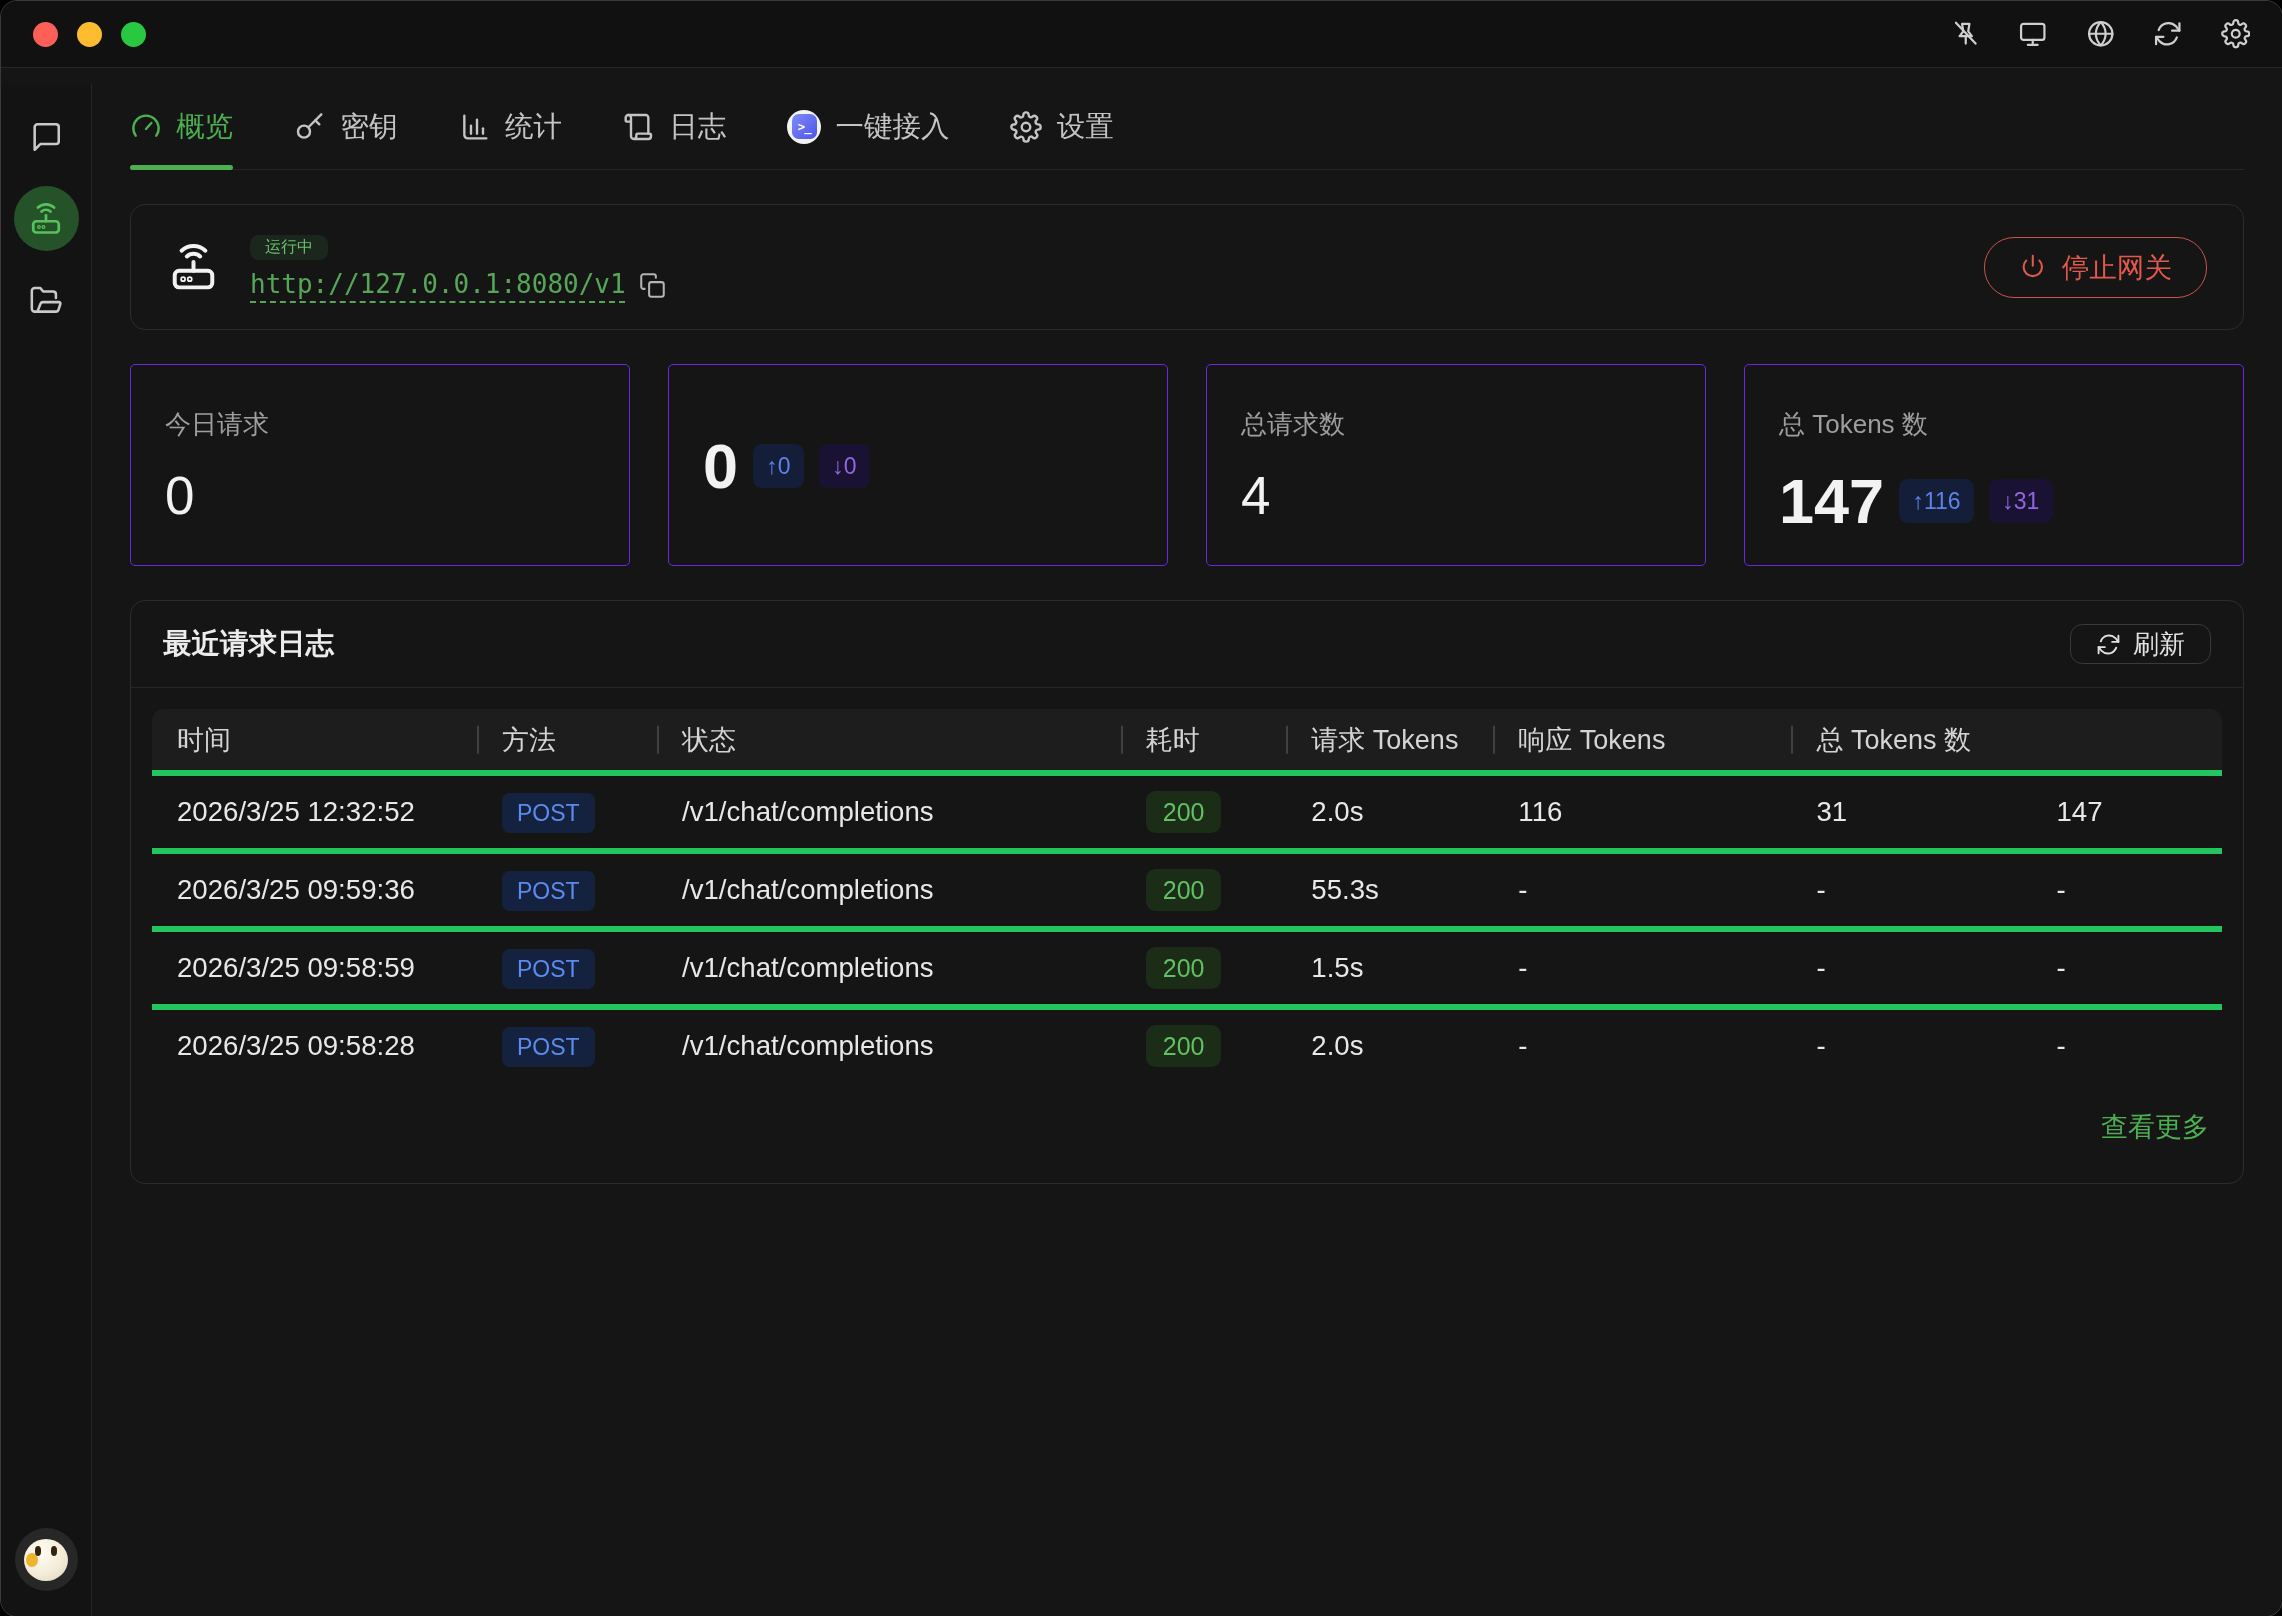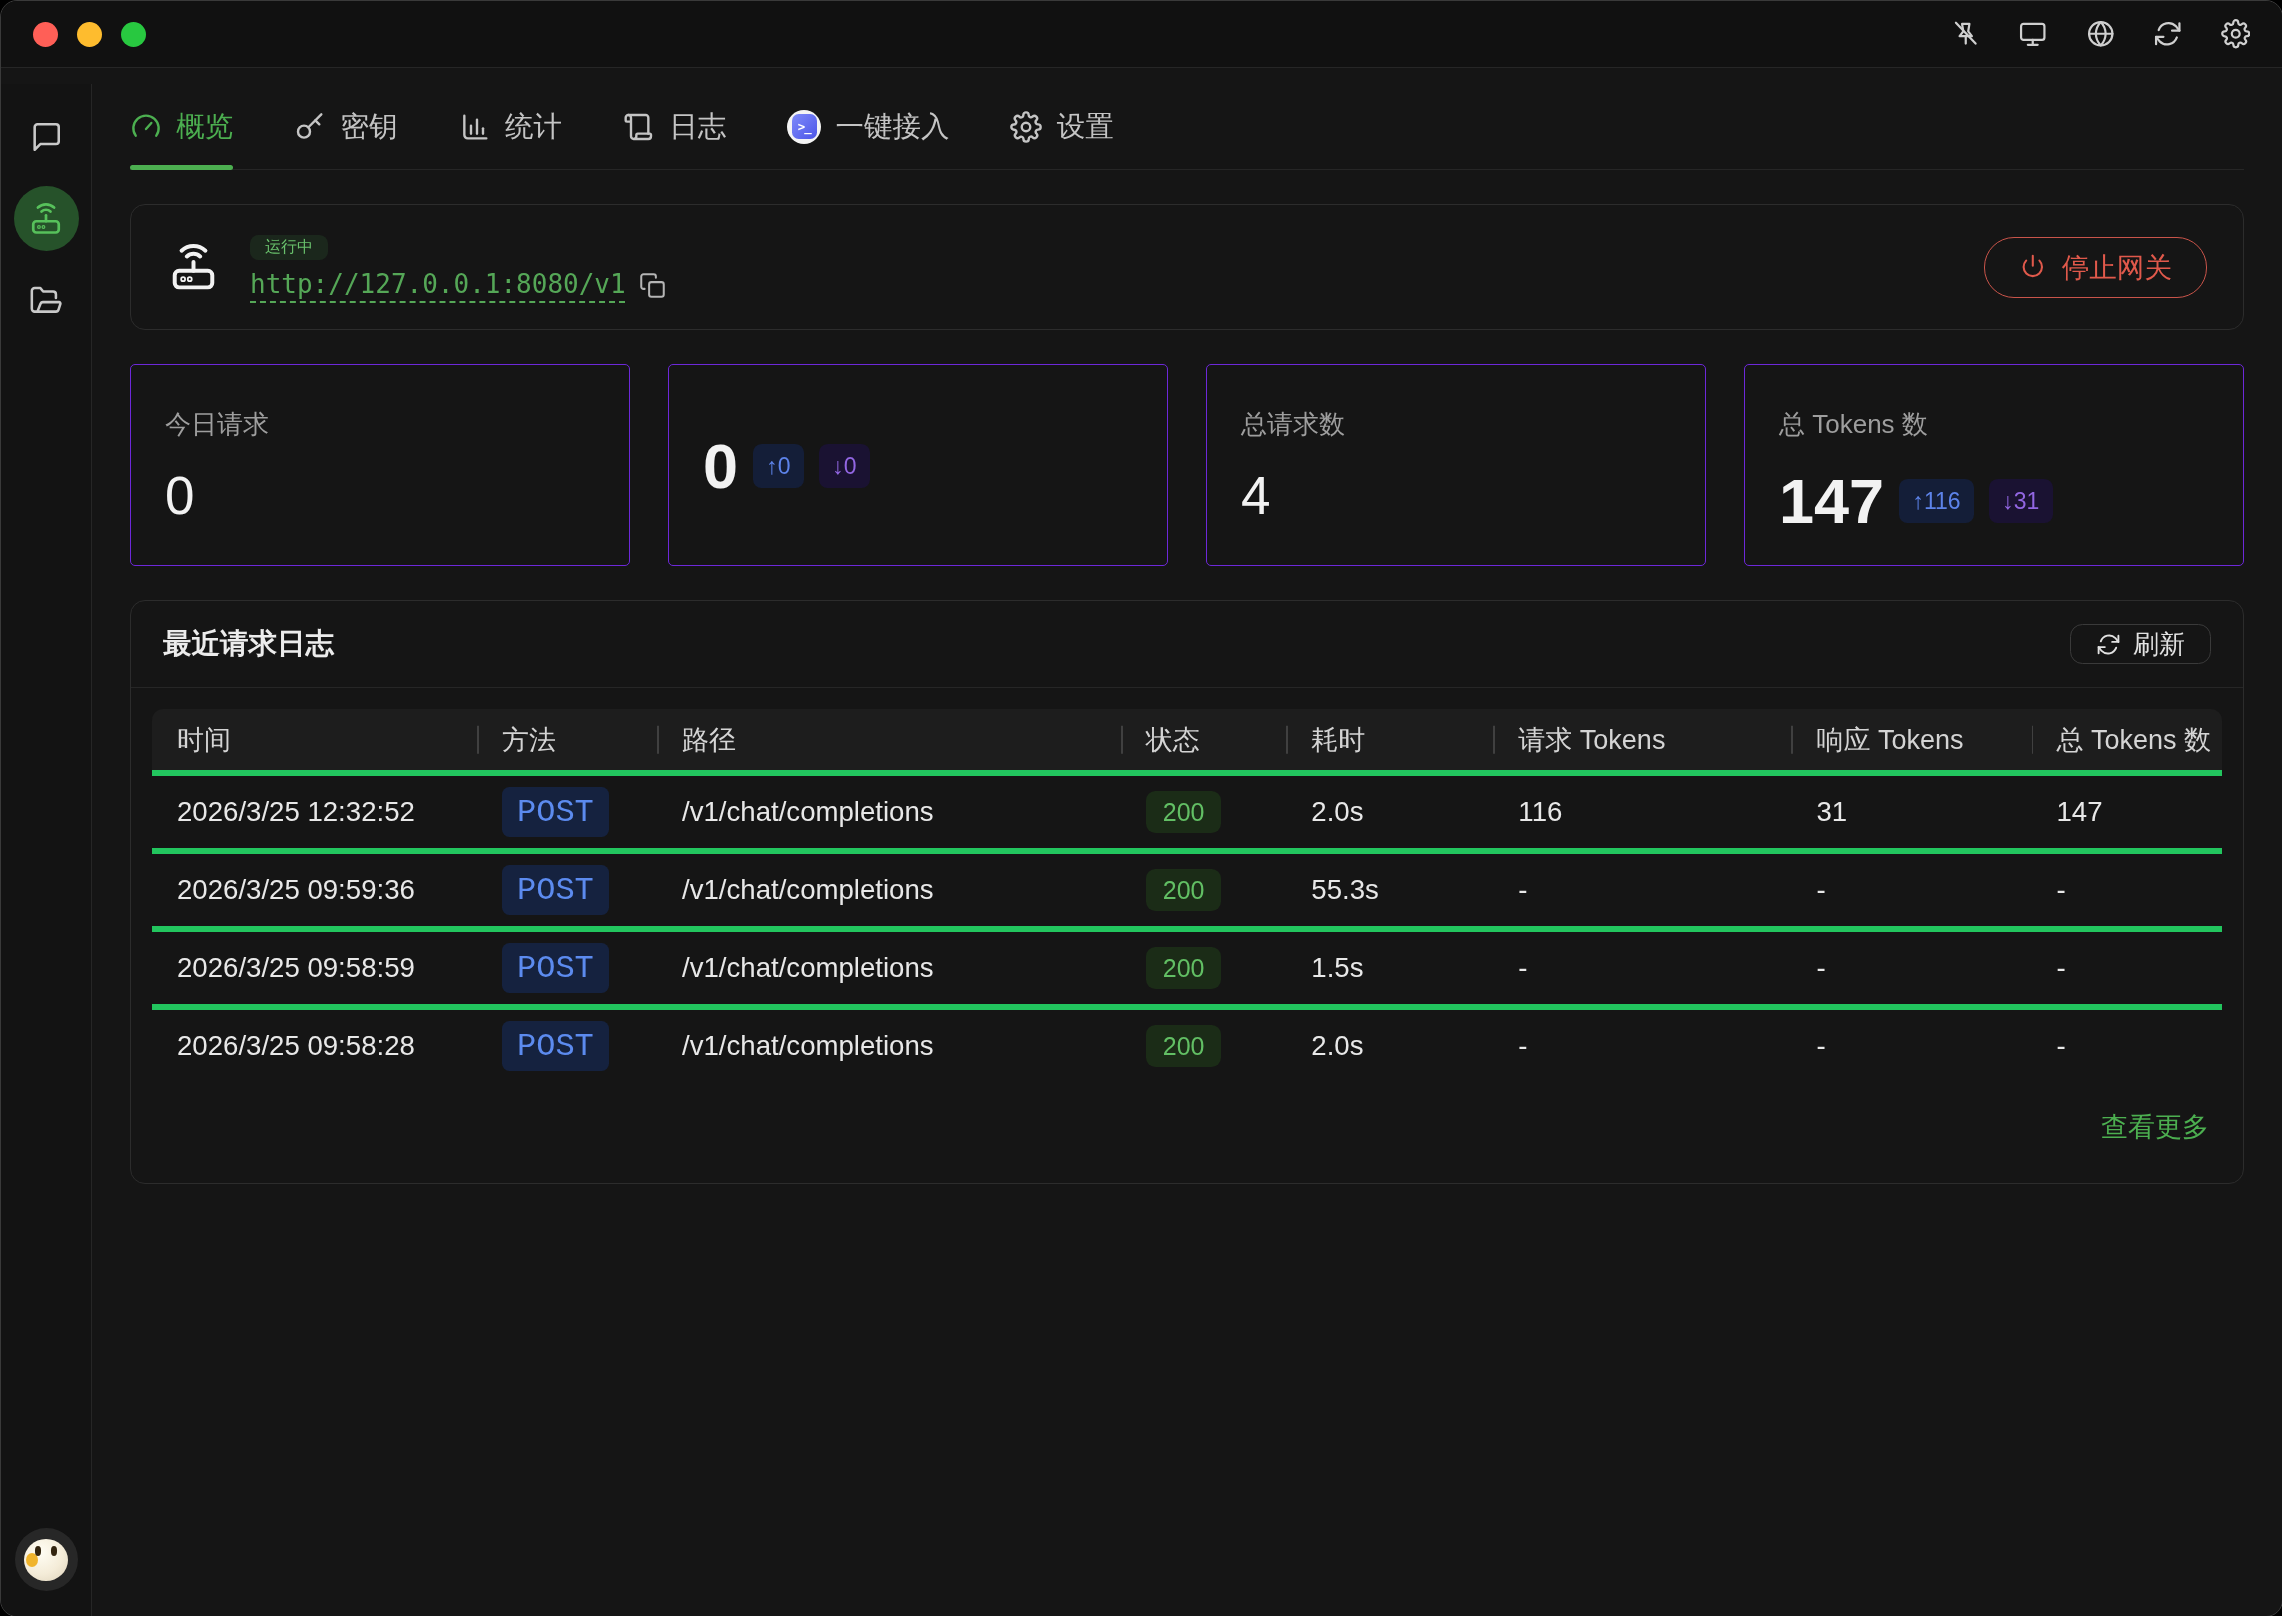--- a/index.html
+++ b/index.html
@@ -127,21 +127,21 @@
     grid-template-columns:15.7% 8.7% 22.4% 8% 10% 14.4% 11.6% 9.2%;
   }
   .grid-row > div { padding-left:25px; }
   .thead { height:61px; background:#1d1d1d; border-radius:11.4px 11.4px 0 0; }
   .th { font-size:27px; color:#d4d4d4; position:relative; height:100%; display:flex; align-items:center; }
   .th + .th::before {
     content:""; position:absolute; left:0; top:50%; transform:translateY(-50%);
     width:1.9px; height:28.5px; background:#404040;
   }
   .trow { height:78px; border-top:6px solid #22c55e; font-size:27.6px; color:#e8e8e8; cursor:default; }
-  .badge-method { background:#15223f; color:#5c8bef; font-size:32px; font-weight:500; padding:6.7px 15px; border-radius:7.6px;font-family:Liberation Mono, monospace; }
+  .badge-method { background:#15223f; color:#5c8bef; font-size:23px; font-weight:500; padding:6.7px 15px; border-radius:7.6px; }
   .badge-status { background:#1b2c17; color:#62bf64; font-size:25px; padding:6.7px 17px; border-radius:9.5px; }
   .panel-foot { padding:27px 34px 38px; display:flex; justify-content:flex-end; }
   .more-link { color:#4caf50; font-size:27px; cursor:pointer; }
   svg { stroke:currentColor; fill:none; stroke-width:1.8; stroke-linecap:round; stroke-linejoin:round; }
 </style>
 </head>
 <body>
 
 <div class="window">
 
@@ -338,21 +338,20 @@
               <path d="M4.6 9a8.5 8.5 0 0 1 14-3.2l2.9 3.7M2.5 14.5l2.9 3.7A8.5 8.5 0 0 0 19.4 15"></path>
             </svg>
             <span>刷新</span>
           </button>
         </div>
 
         <div class="table">
           <div class="thead grid-row">
             <div class="th">时间</div>
             <div class="th">方法</div>
-            <div class="th">路径</div>
             <div class="th">状态</div>
             <div class="th">耗时</div>
             <div class="th">请求 Tokens</div>
             <div class="th">响应 Tokens</div>
             <div class="th">总 Tokens 数</div>
           </div>
 
           <div class="trow grid-row">
             <div>2026/3/25 12:32:52</div>
             <div><span class="badge-method">POST</span></div>

